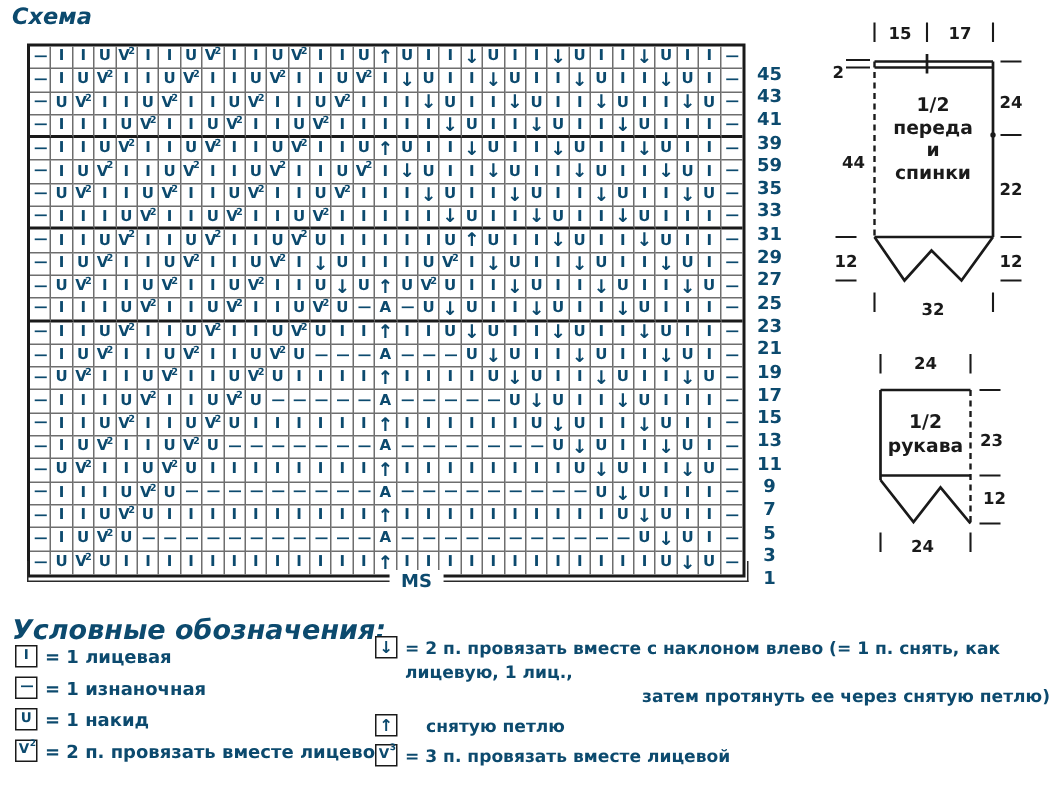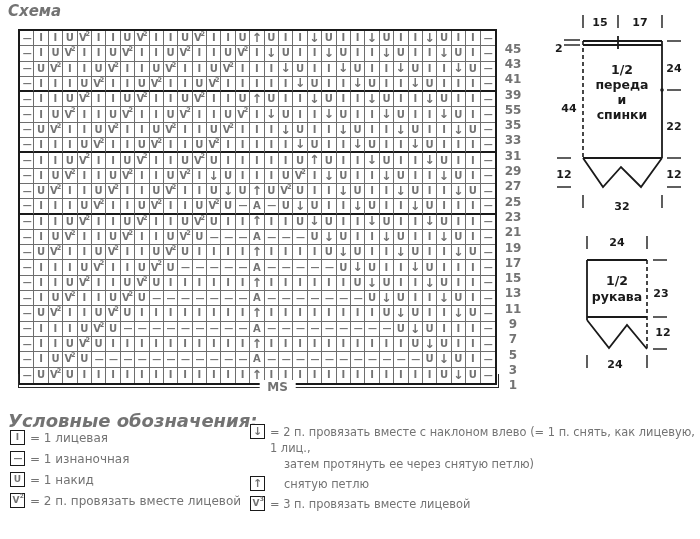--- a/index.html
+++ b/index.html
@@ -1,17 +1,17 @@
 <!DOCTYPE html>
 <html><head>
 <meta charset="utf-8">
 <style>
   html,body{margin:0;padding:0;background:#fff;}
   #stage{position:relative;width:700px;height:539px;background:#fff;overflow:hidden;
-         font-family:"DejaVu Sans",sans-serif;color:#737373;}
+         font-family:"DejaVu Sans",sans-serif;color:#0c4a6e;}
   .abs{position:absolute;}
   #title{left:8px;top:2px;font-size:15px;font-weight:bold;font-style:italic;}
   
   #chart{left:18px;top:29px;display:grid;
          grid-template-columns:repeat(33,14.4px);
          grid-template-rows:repeat(23,15.3px);
          border:2px solid #1a1a1a;background:#fff;}
   .cell{position:relative;border-right:1px solid #6e6e6e;border-bottom:1px solid #6e6e6e;
         display:flex;align-items:center;justify-content:center;box-sizing:border-box;}
   .cell:nth-child(33n){border-right:none;}
@@ -33,23 +33,23 @@
   
   #legend-heading{left:8px;top:410px;font-size:18px;font-weight:bold;font-style:italic;}
   #legend-left{left:10px;top:430px;}
   #legend-right{left:250px;top:424px;}
   .litem{display:flex;align-items:flex-start;gap:5px;margin-bottom:4px;}
   .sym{width:13px;height:13px;border:1.5px solid #1a1a1a;position:relative;flex:none;
        display:inline-flex;align-items:center;justify-content:center;background:#fff;margin-top:0px;}
   .sym .g{font-size:9px;}
   .sym .g-ssk,.sym .g-sl1-k2tog-psso{font-size:11px;}
   .sym .sup{font-size:6px;top:-1px;right:0px;}
-  .ltext{font-size:12px;font-weight:400;line-height:17px;}
+  .ltext{font-size:12px;font-weight:700;line-height:17px;}
   #legend-right .ltext{font-size:11.4px;line-height:16px;}
-  .l2{padding-left:14px;display:block;}
+  .l2{padding-left:14px;display:block;text-align:right;}
   svg text{font-family:"DejaVu Sans",sans-serif;font-weight:700;fill:#1a1a1a;}
 </style>
 </head>
 <body>
 
 <div id="stage">
 
   <div class="abs" id="title">Схема</div>
 
   <div class="abs" id="chart">
@@ -2393,21 +2393,21 @@
       <span class="cell">
         <span class="g g-purl">—</span>
       </span>
     </div>
 
   <div class="abs" id="rownums">
       <span class="rn">45</span>
       <span class="rn">43</span>
       <span class="rn">41</span>
       <span class="rn">39</span>
-      <span class="rn">55</span>
+      <span class="rn">59</span>
       <span class="rn">35</span>
       <span class="rn">33</span>
       <span class="rn">31</span>
       <span class="rn">29</span>
       <span class="rn">27</span>
       <span class="rn">25</span>
       <span class="rn">23</span>
       <span class="rn">21</span>
       <span class="rn">19</span>
       <span class="rn">17</span>

